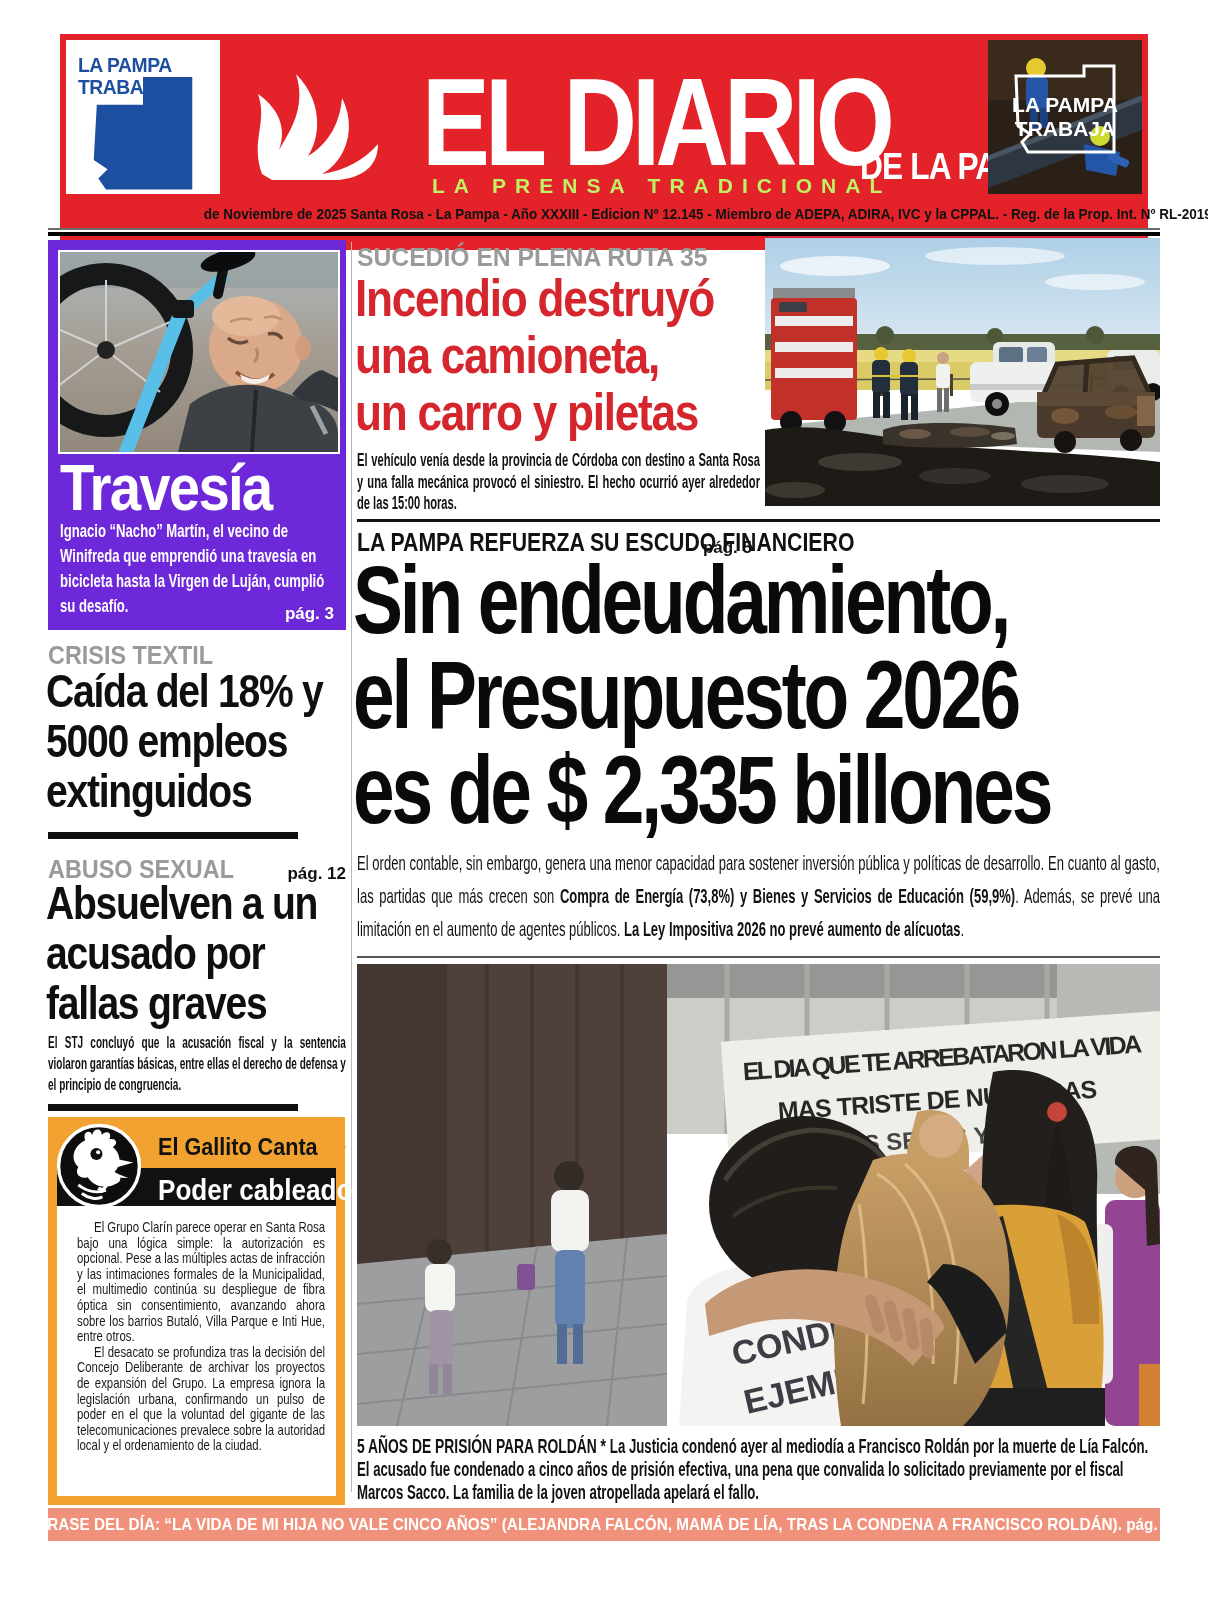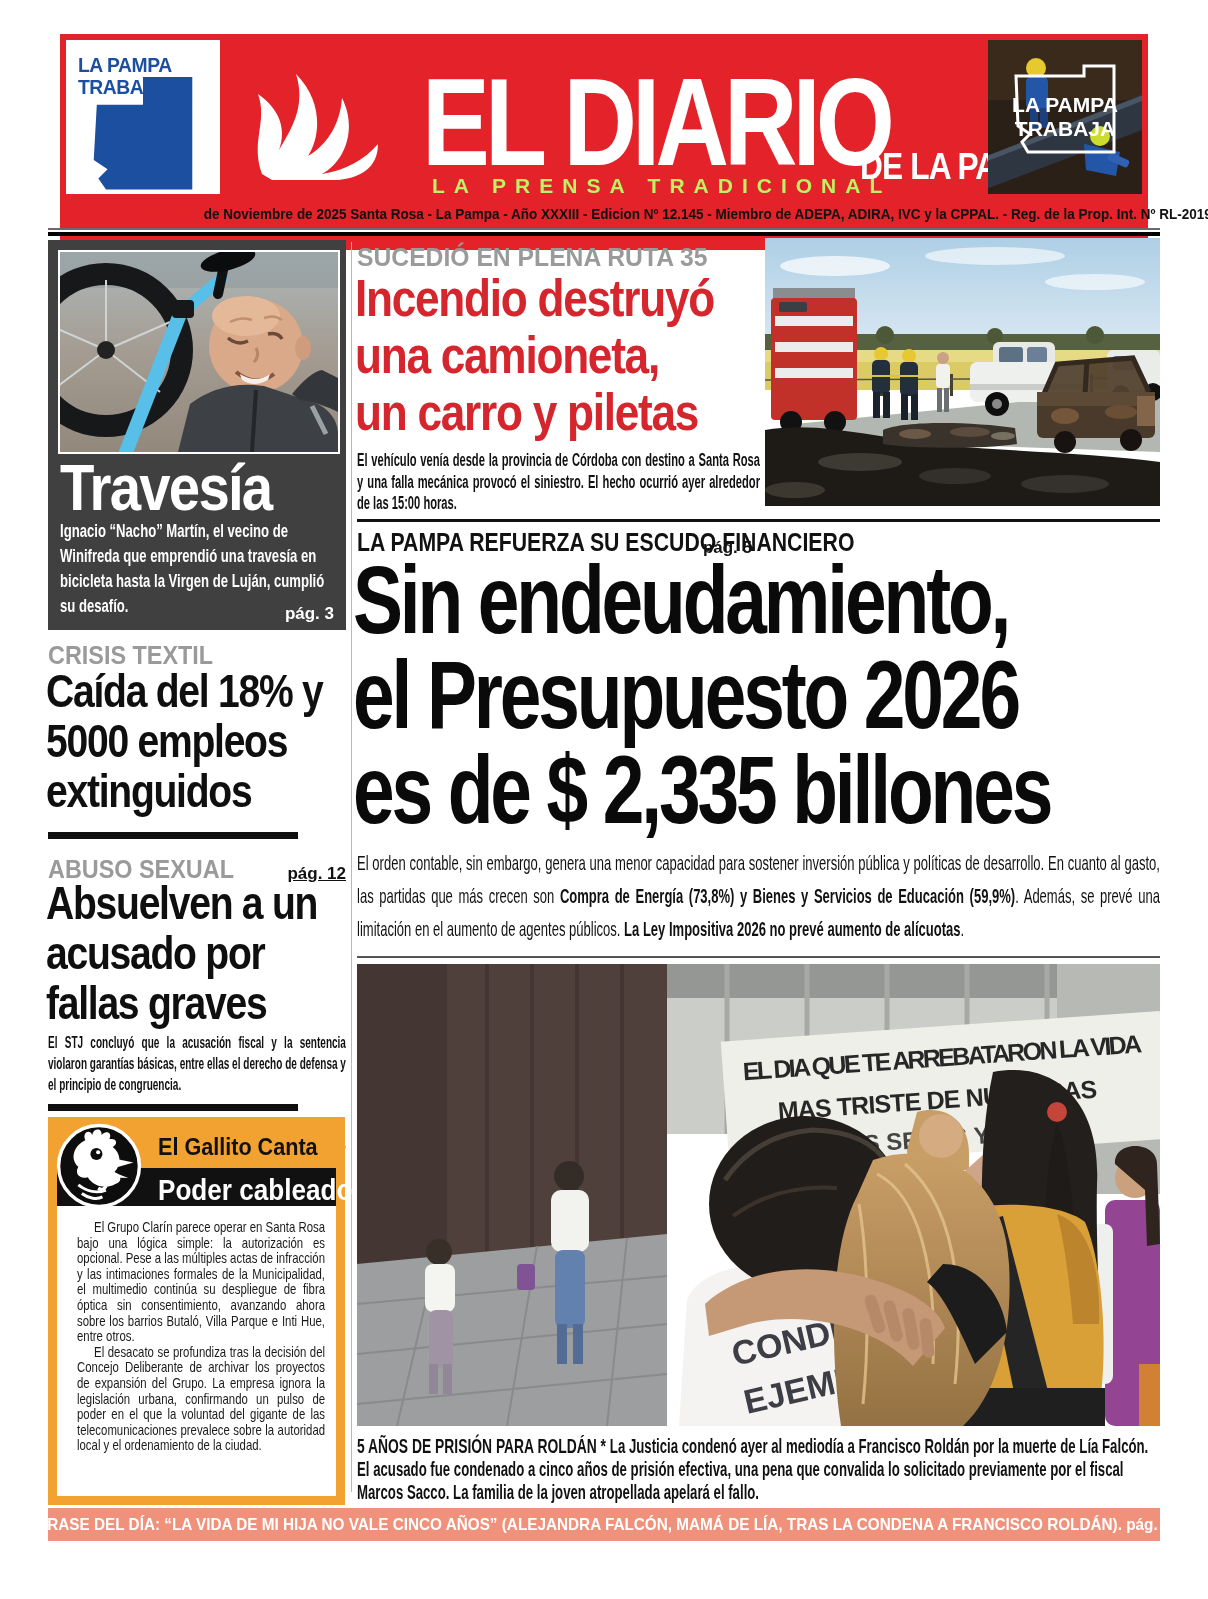--- a/index.html
+++ b/index.html
@@ -19,29 +19,29 @@
   .dateline{left:60px;top:205px;width:1088px;text-align:center;font-size:15px;font-weight:bold;color:#111;}
   .dateline .in{display:inline-block;transform:scaleX(.9);transform-origin:50% 0;white-space:nowrap;}
   .dateline .red{color:#e32329;}
   .dblrule{left:48px;top:228px;width:1112px;height:8px;background:linear-gradient(#6b6b6b 0 2px,#fff 2px 4px,#000 4px 8px);}
   
   .vdiv{left:351px;top:242px;width:1px;height:1250px;background:#b9b9b9;}
   .kicker{color:#9a9a9a;font-weight:bold;}
   .kdark{color:#111;font-weight:bold;}
   .pageref{font-weight:bold;font-size:17px;color:#111;margin-top:40px;}
   
-  .travcard{left:48px;top:240px;width:298px;height:390px;background:#404040;}
+  .travcard{left:48px;top:240px;width:298px;height:390px;background:#6d28d9;}
   .travphoto{left:10px;top:10px;width:278px;height:200px;border:2px solid #fff;}
   .travtitle{left:12px;top:216px;color:#fff;font-weight:bold;font-size:64px;letter-spacing:-2px;transform:scaleX(.88);transform-origin:0 0;line-height:1;}
   .travdeck{left:12px;top:278px;width:388px;color:#fff;font-weight:bold;font-size:19px;line-height:25px;transform:scaleX(.69);transform-origin:0 0;}
   .travref{right:12px;bottom:6px;color:#fff;}
   .crisk{left:48px;top:640px;font-size:26px;transform:scaleX(.9);transform-origin:0 0;}
   .crish{left:46px;top:666px;width:360px;font-size:46px;line-height:50px;font-weight:bold;color:#0f0f0f;letter-spacing:-1.5px;transform:scaleX(.85);transform-origin:0 0;}
   .rule12{left:48px;top:832px;width:250px;height:7px;background:#0f0f0f;}
-  .ref12{left:48px;top:824px;width:298px;text-align:right;text-decoration:underline;}
+  .ref12{left:48px;top:824px;width:298px;text-align:right;}
   .abuk{left:48px;top:854px;font-size:26px;transform:scaleX(.9);transform-origin:0 0;}
   .abuh{left:46px;top:878px;width:360px;font-size:46px;line-height:50px;font-weight:bold;color:#0f0f0f;letter-spacing:-1.5px;transform:scaleX(.85);transform-origin:0 0;}
   .abud{left:48px;top:1032px;width:505px;font-size:17px;line-height:21px;font-weight:bold;color:#111;transform:scaleX(.59);transform-origin:0 0;text-align:justify;}
   .rule6{left:48px;top:1104px;width:250px;height:7px;background:#0f0f0f;}
   .ref6{left:48px;top:1096px;width:298px;text-align:right;}
   
   .gallito{left:48px;top:1117px;width:297px;height:388px;background:#f2a230;}
   .galhead{position:absolute;left:9px;top:9px;right:9px;height:42px;}
   .galblack{position:absolute;left:9px;top:51px;right:9px;height:38px;background:#111;}
   .galbody{position:absolute;left:9px;top:89px;right:9px;bottom:9px;background:#fff;}

